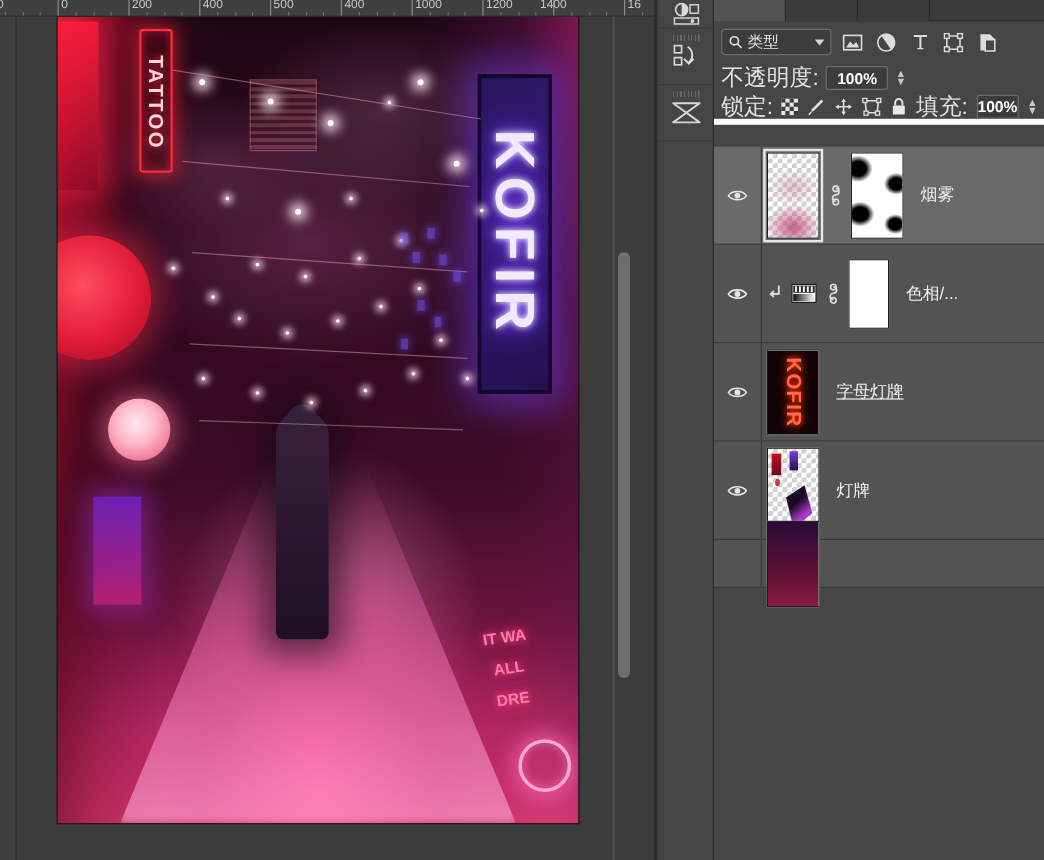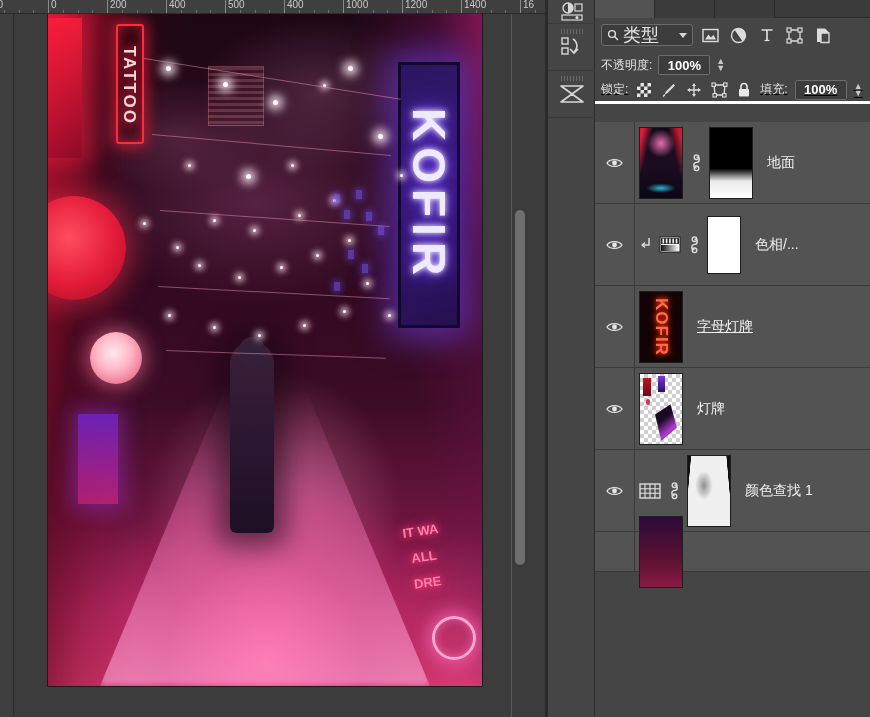--- a/index.html
+++ b/index.html
@@ -223,50 +223,49 @@
 
   #filter-row {
     height: 34px; display: flex; align-items: center;
     padding: 0 6px; gap: 7px;
     background: #454545;
   }
   #filter-select {
     width: 92px; height: 22px; background: #3c3c3c;
     border: 1px solid #6c6c6c; border-radius: 3px;
     display: flex; align-items: center; gap: 4px; padding: 0 5px;
-    color: #e4e4e4; font-size: 18px;
+    color: #e4e4e4; font-size: 13px;
   }
   #filter-select .lbl { flex: 1; }
   .chev { width: 0; height: 0; border-left: 4px solid transparent; border-right: 4px solid transparent; border-top: 5px solid #d6d6d6; }
   .fico { width: 21px; height: 21px; display: flex; align-items: center; justify-content: center; color: #dcdcdc; }
 
   #blend-row {
     height: 26px; display: flex; align-items: center; gap: 6px;
     padding: 0 6px; background: #454545;
   }
   #blend-select {
     width: 140px; height: 21px; background: #3c3c3c;
     border: 1px solid #6c6c6c; border-radius: 3px;
     display: flex; align-items: center; padding: 0 6px;
     color: #e8e8e8; font-size: 13px;
   }
   #blend-select .lbl { flex: 1; }
-  .field-label { color: #e2e2e2; font-size: 12px; white-space: nowrap; }
+  .field-label { color: #e2e2e2; font-size: 19px; white-space: nowrap; }
   .num-field {
     background: #3c3c3c; border: 1px solid #6c6c6c; border-radius: 2px;
     color: #ffffff; font-size: 13px; font-weight: bold;
     height: 20px; width: 52px; display: flex; align-items: center; justify-content: center;
   }
   .stepper { color: #c9c9c9; font-size: 9px; line-height: 7px; }
 
   #lock-row {
     height: 26px; display: flex; align-items: center; gap: 7px;
     padding: 0 6px 0 6px; background: #454545;
-    border-bottom: 3px solid #ffffff;
-    text-decoration: underline;
+    border-bottom: 5px solid #ffffff;
   }
   .lock-ico { width: 18px; height: 18px; display: flex; align-items: center; justify-content: center; color: #e0e0e0; }
 
   #layer-list { position: absolute; left: 0; top: 122px; right: 0; bottom: 0; overflow: hidden; }
   .layer-row {
     position: relative; height: 82px;
     background: #535353; border-bottom: 1px solid #3a3a3a;
     display: flex; align-items: center;
   }
   .layer-row.selected { background: #6a6a6a; }
@@ -407,21 +406,21 @@
         <div class="rlabel" style="left: 343px;">1000</div>
         <div class="rtick minor" style="left: 357.75px;"></div>
         <div class="rtick minor" style="left: 372.5px;"></div>
         <div class="rtick minor" style="left: 387.25px;"></div>
         <div class="rtick" style="left: 402px;"></div>
         <div class="rlabel" style="left: 402px; text-align: right;">1200</div>
         <div class="rtick minor" style="left: 416.75px;"></div>
         <div class="rtick minor" style="left: 431.5px;"></div>
         <div class="rtick minor" style="left: 446.25px;"></div>
         <div class="rtick" style="left: 461px;"></div>
-        <div class="rlabel" style="left: 461px;">1400</div>
+        <div class="rlabel" style="left: 447px;">1400</div>
         <div class="rtick minor" style="left: 475.75px;"></div>
         <div class="rtick minor" style="left: 490.5px;"></div>
         <div class="rtick minor" style="left: 505.25px;"></div>
         <div class="rtick" style="left: 520px;"></div>
         <div class="rlabel" style="left: 520px;">16</div>
         <div class="rtick minor" style="left: 534.75px;"></div>
       </div>
     <div id="ruler-v"></div>
 
     <div id="canvas-wrap">
@@ -633,43 +632,43 @@
           <path d="M4 7 L4 4.5 A3 3 0 0 1 10 4.5 L10 7" fill="none" stroke="#e8e8e8" stroke-width="1.6"></path>
           <rect x="2" y="7" width="10" height="7.5" rx="1" fill="#e8e8e8"></rect>
         </svg>
       </div>
       <span class="field-label">填充:</span>
       <div class="num-field">100%</div>
       <div class="stepper">▲<br>▼</div>
     </div>
 
     <div id="layer-list">
-        <div class="layer-row">
+        <div class="layer-row selected">
           <div class="eye-cell">
             <svg width="17" height="12" viewBox="0 0 17 12">
               <path d="M1 6 C4 1.4 13 1.4 16 6 C13 10.6 4 10.6 1 6 Z" fill="none" stroke="#e6e6e6" stroke-width="1.3"></path>
               <circle cx="8.5" cy="6" r="2.4" fill="#e6e6e6"></circle>
             </svg>
           </div>
           <div class="thumbs">
-            <div class="thumb">
-              <div class="tmb-ground"></div>
+            <div class="thumb checker sel-frame">
+              <div class="tmb-smoke"></div>
             </div>
             <div class="link-ico">
               <svg width="11" height="18" viewBox="0 0 11 18">
                 <path d="M5.5 3 A2.6 2.6 0 0 1 5.5 8.4 A2.6 2.6 0 0 0 5.5 13.8" fill="none" stroke="#dedede" stroke-width="1.4"></path>
                 <circle cx="5.5" cy="3.2" r="2.3" fill="none" stroke="#dedede" stroke-width="1.4"></circle>
                 <circle cx="5.5" cy="14.3" r="2.3" fill="none" stroke="#dedede" stroke-width="1.4"></circle>
               </svg>
             </div>
             <div class="thumb">
-              <div class="tmb-mask-ground"></div>
-            </div>
-          </div>
-          <div class="layer-name">地面</div>
+              <div class="tmb-mask-smoke"></div>
+            </div>
+          </div>
+          <div class="layer-name">烟雾</div>
         </div>
         <div class="layer-row">
           <div class="eye-cell">
             <svg width="17" height="12" viewBox="0 0 17 12">
               <path d="M1 6 C4 1.4 13 1.4 16 6 C13 10.6 4 10.6 1 6 Z" fill="none" stroke="#e6e6e6" stroke-width="1.3"></path>
               <circle cx="8.5" cy="6" r="2.4" fill="#e6e6e6"></circle>
             </svg>
           </div>
           <div class="thumbs">
             <div class="clip-arrow"><svg width="13" height="14" viewBox="0 0 13 14">
@@ -735,47 +734,20 @@
               <div class="tmb-sign">
                 <i class="s1"></i>
                 <i class="s2"></i>
                 <i class="s3"></i>
                 <i class="s4"></i>
               </div>
             </div>
           </div>
           <div class="layer-name">灯牌</div>
         </div>
-        <div class="layer-row">
-          <div class="eye-cell">
-            <svg width="17" height="12" viewBox="0 0 17 12">
-              <path d="M1 6 C4 1.4 13 1.4 16 6 C13 10.6 4 10.6 1 6 Z" fill="none" stroke="#e6e6e6" stroke-width="1.3"></path>
-              <circle cx="8.5" cy="6" r="2.4" fill="#e6e6e6"></circle>
-            </svg>
-          </div>
-          <div class="thumbs">
-            <div class="adj-ico">
-              <svg width="22" height="18" viewBox="0 0 22 18">
-                <rect x="1" y="2" width="20" height="14" fill="none" stroke="#e6e6e6" stroke-width="1.3"></rect>
-                <path d="M1 6.7 H21 M1 11.3 H21 M6 2 V16 M11 2 V16 M16 2 V16" stroke="#e6e6e6" stroke-width="1.1"></path>
-              </svg>
-            </div>
-            <div class="link-ico">
-              <svg width="11" height="18" viewBox="0 0 11 18">
-                <path d="M5.5 3 A2.6 2.6 0 0 1 5.5 8.4 A2.6 2.6 0 0 0 5.5 13.8" fill="none" stroke="#dedede" stroke-width="1.4"></path>
-                <circle cx="5.5" cy="3.2" r="2.3" fill="none" stroke="#dedede" stroke-width="1.4"></circle>
-                <circle cx="5.5" cy="14.3" r="2.3" fill="none" stroke="#dedede" stroke-width="1.4"></circle>
-              </svg>
-            </div>
-            <div class="thumb">
-              <div class="tmb-lut"></div>
-            </div>
-          </div>
-          <div class="layer-name">颜色查找 1</div>
-        </div>
         <div class="layer-row" style="height: 40px;">
           <div class="eye-cell"></div>
           <div class="thumbs">
             <div class="thumb">
               <div class="tmb-bottom"></div>
             </div>
           </div>
         </div>
       </div>
   </div>

